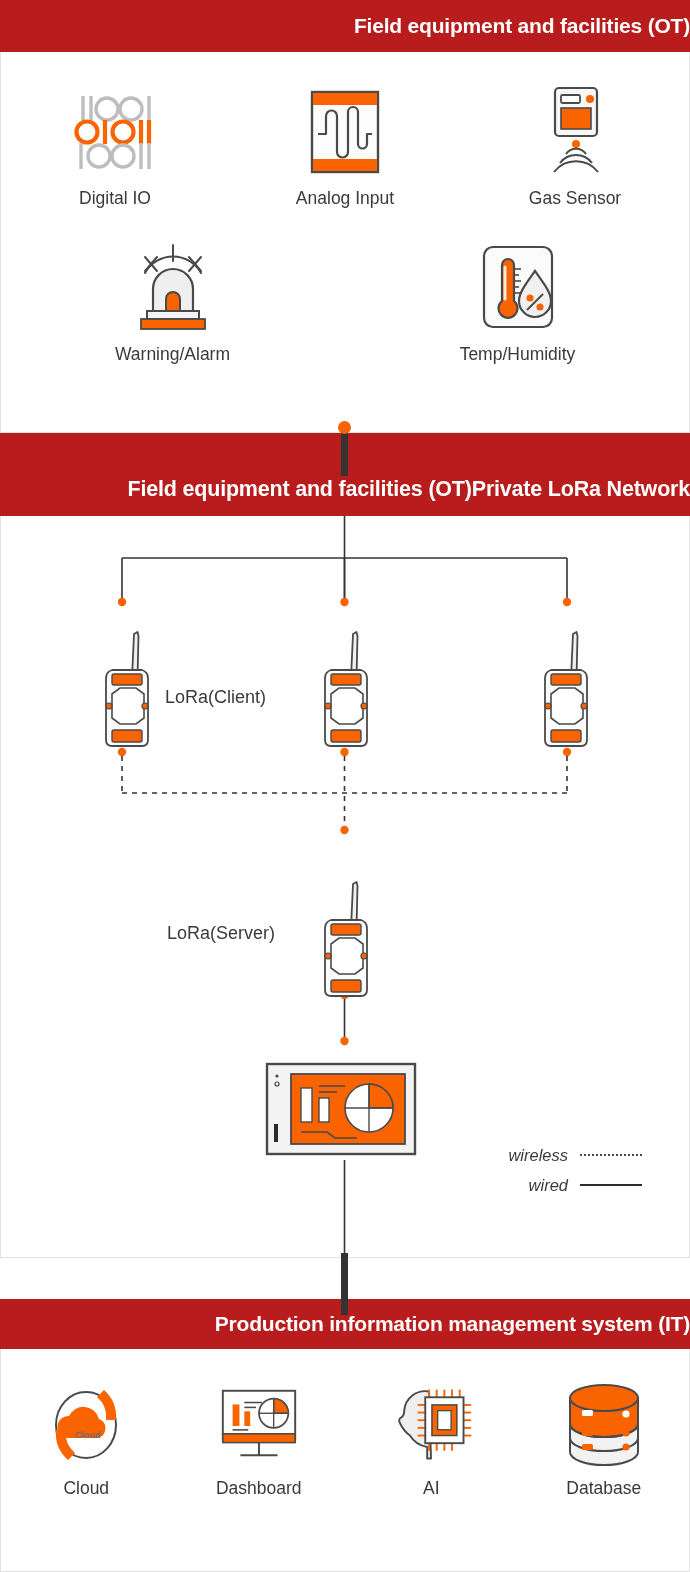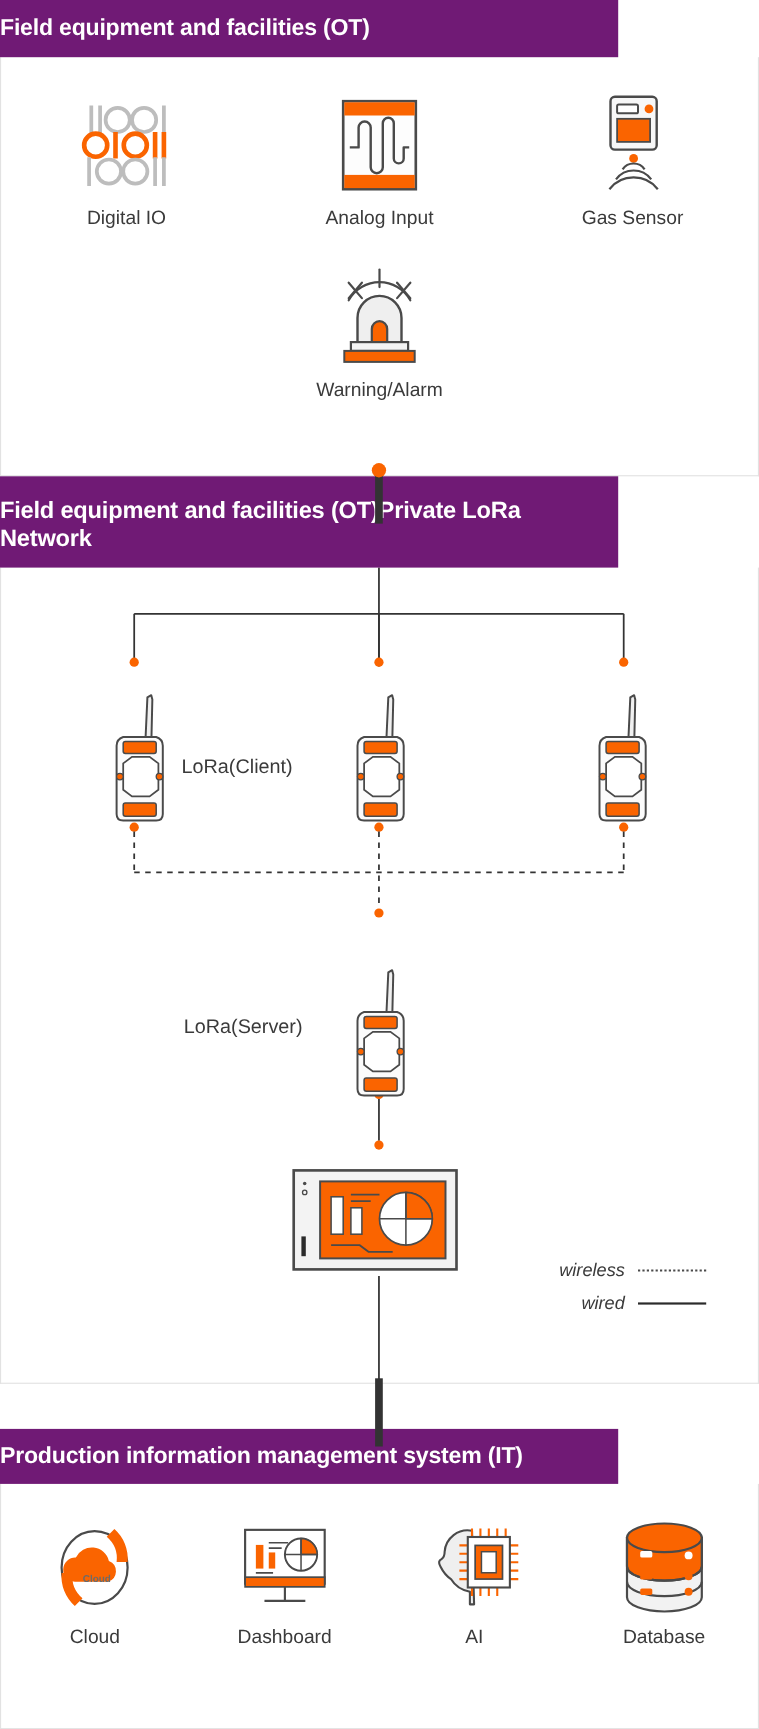--- a/index.html
+++ b/index.html
@@ -14,26 +14,26 @@
     position: relative;
     width: 690px;
     height: 1572px;
     background: #ffffff;
   }
 
   
   .banner {
     position: absolute;
     left: 0;
-    width: 562px;
-    background: #701a75;
+    width: 690px;
+    background: #b91c1c;
     color: #ffffff;
     display: flex;
     align-items: center;
-    justify-content: flex-start;
+    justify-content: flex-end;
     font-weight: bold;
     letter-spacing: -0.2px;
     z-index: 6;
   }
   #banner-ot      { top: 0px;    height: 52px; font-size: 21px; }
   #banner-lora    { top: 433px;  height: 83px; font-size: 21.5px; align-items: flex-end; padding-bottom: 14px; }
   #banner-it      { top: 1299px; height: 50px; font-size: 21px; }
 
   
   .panel {
@@ -255,20 +255,41 @@
           </g>
           <path d="M26 68 V46 a20 20 0 0 1 40 0 V68 Z" fill="#efefef" stroke="#4a4a4a" stroke-width="2.2"></path>
           <path d="M39 68 V56 a7 7 0 0 1 14 0 V68 Z" fill="#fa6400" stroke="#4a4a4a" stroke-width="2"></path>
           <rect x="20" y="68" width="52" height="8" fill="#f4f4f4" stroke="#4a4a4a" stroke-width="2"></rect>
           <rect x="14" y="76" width="64" height="10" fill="#fa6400" stroke="#4a4a4a" stroke-width="1.8"></rect>
         </svg>
       </div>
       <div class="icon-label">Warning/Alarm</div>
     </div>
 
+    <div class="icon-cell">
+      <div class="icon-art">
+        <svg width="86" height="90" viewBox="0 0 86 90">
+          <rect x="9" y="4" width="68" height="80" rx="9" fill="#fbfbfb" stroke="#4a4a4a" stroke-width="2.2"></rect>
+          <path d="M27 58 V22 a6 6 0 0 1 12 0 V58 a9.5 9.5 0 1 1 -12 0 Z" fill="#fa6400" stroke="#4a4a4a" stroke-width="2.2"></path>
+          <path d="M30 24 V56" stroke="#ffffff" stroke-width="3" fill="none" stroke-linecap="round" opacity="0.85"></path>
+          <g stroke="#4a4a4a" stroke-width="1.6">
+            <line x1="39" y1="26" x2="46" y2="26"></line>
+            <line x1="39" y1="32" x2="44" y2="32"></line>
+            <line x1="39" y1="38" x2="46" y2="38"></line>
+            <line x1="39" y1="44" x2="44" y2="44"></line>
+            <line x1="39" y1="50" x2="46" y2="50"></line>
+          </g>
+          <path d="M60 28 C70 42 76 50 76 58 a16 16 0 0 1 -32 0 C44 50 50 42 60 28 Z" fill="#f0f0f0" stroke="#4a4a4a" stroke-width="2.2"></path>
+          <circle cx="55" cy="55" r="3.6" fill="#fa6400"></circle>
+          <circle cx="65" cy="64" r="3.6" fill="#fa6400"></circle>
+          <line x1="52" y1="67" x2="68" y2="51" stroke="#4a4a4a" stroke-width="2"></line>
+        </svg>
+      </div>
+      <div class="icon-label">Temp/Humidity</div>
+    </div>
 
   </div>
 
   <div class="link-dot" id="dot-ot-lora"></div>
   <div class="thick-link" id="link-ot-lora"></div>
 
   <div class="banner" id="banner-lora">
     <span>Field equipment and facilities (OT)Private LoRa Network</span>
   </div>
 

